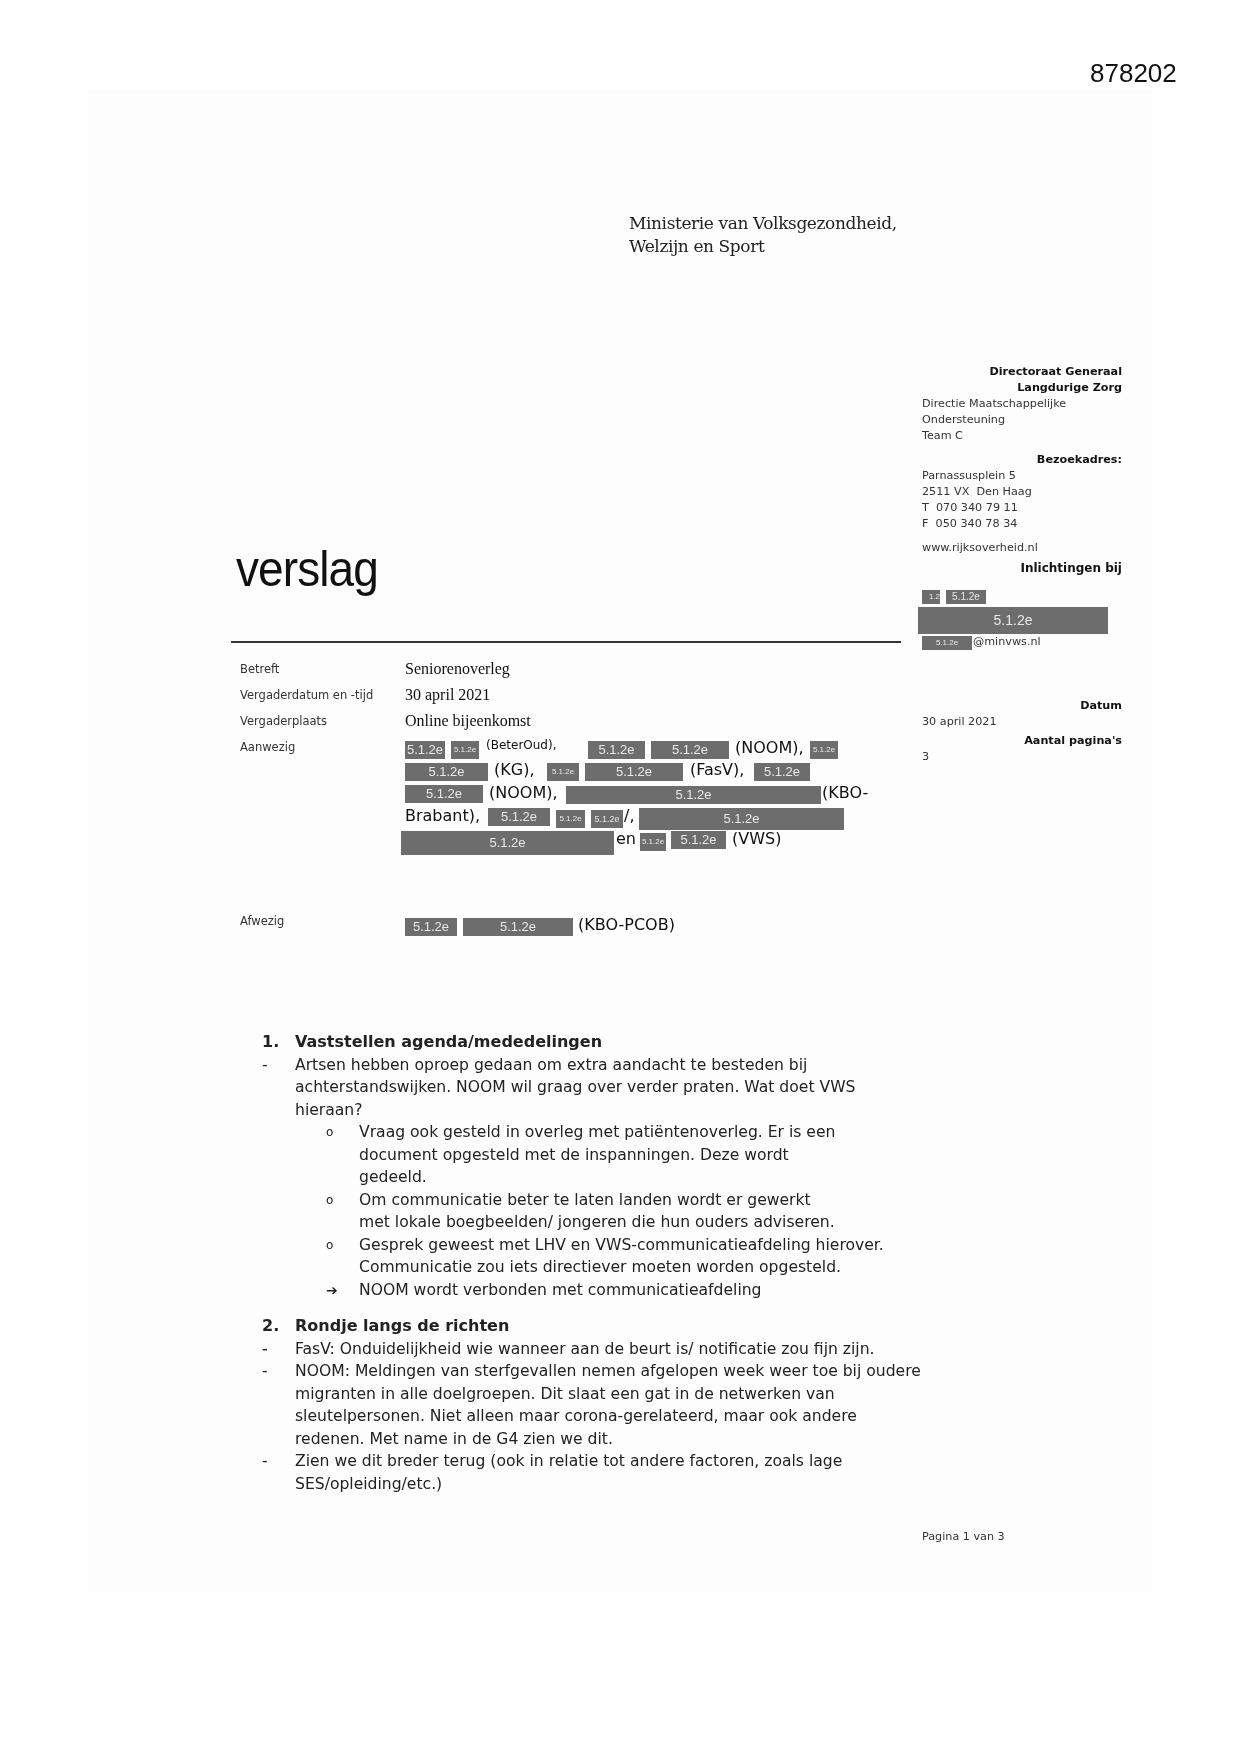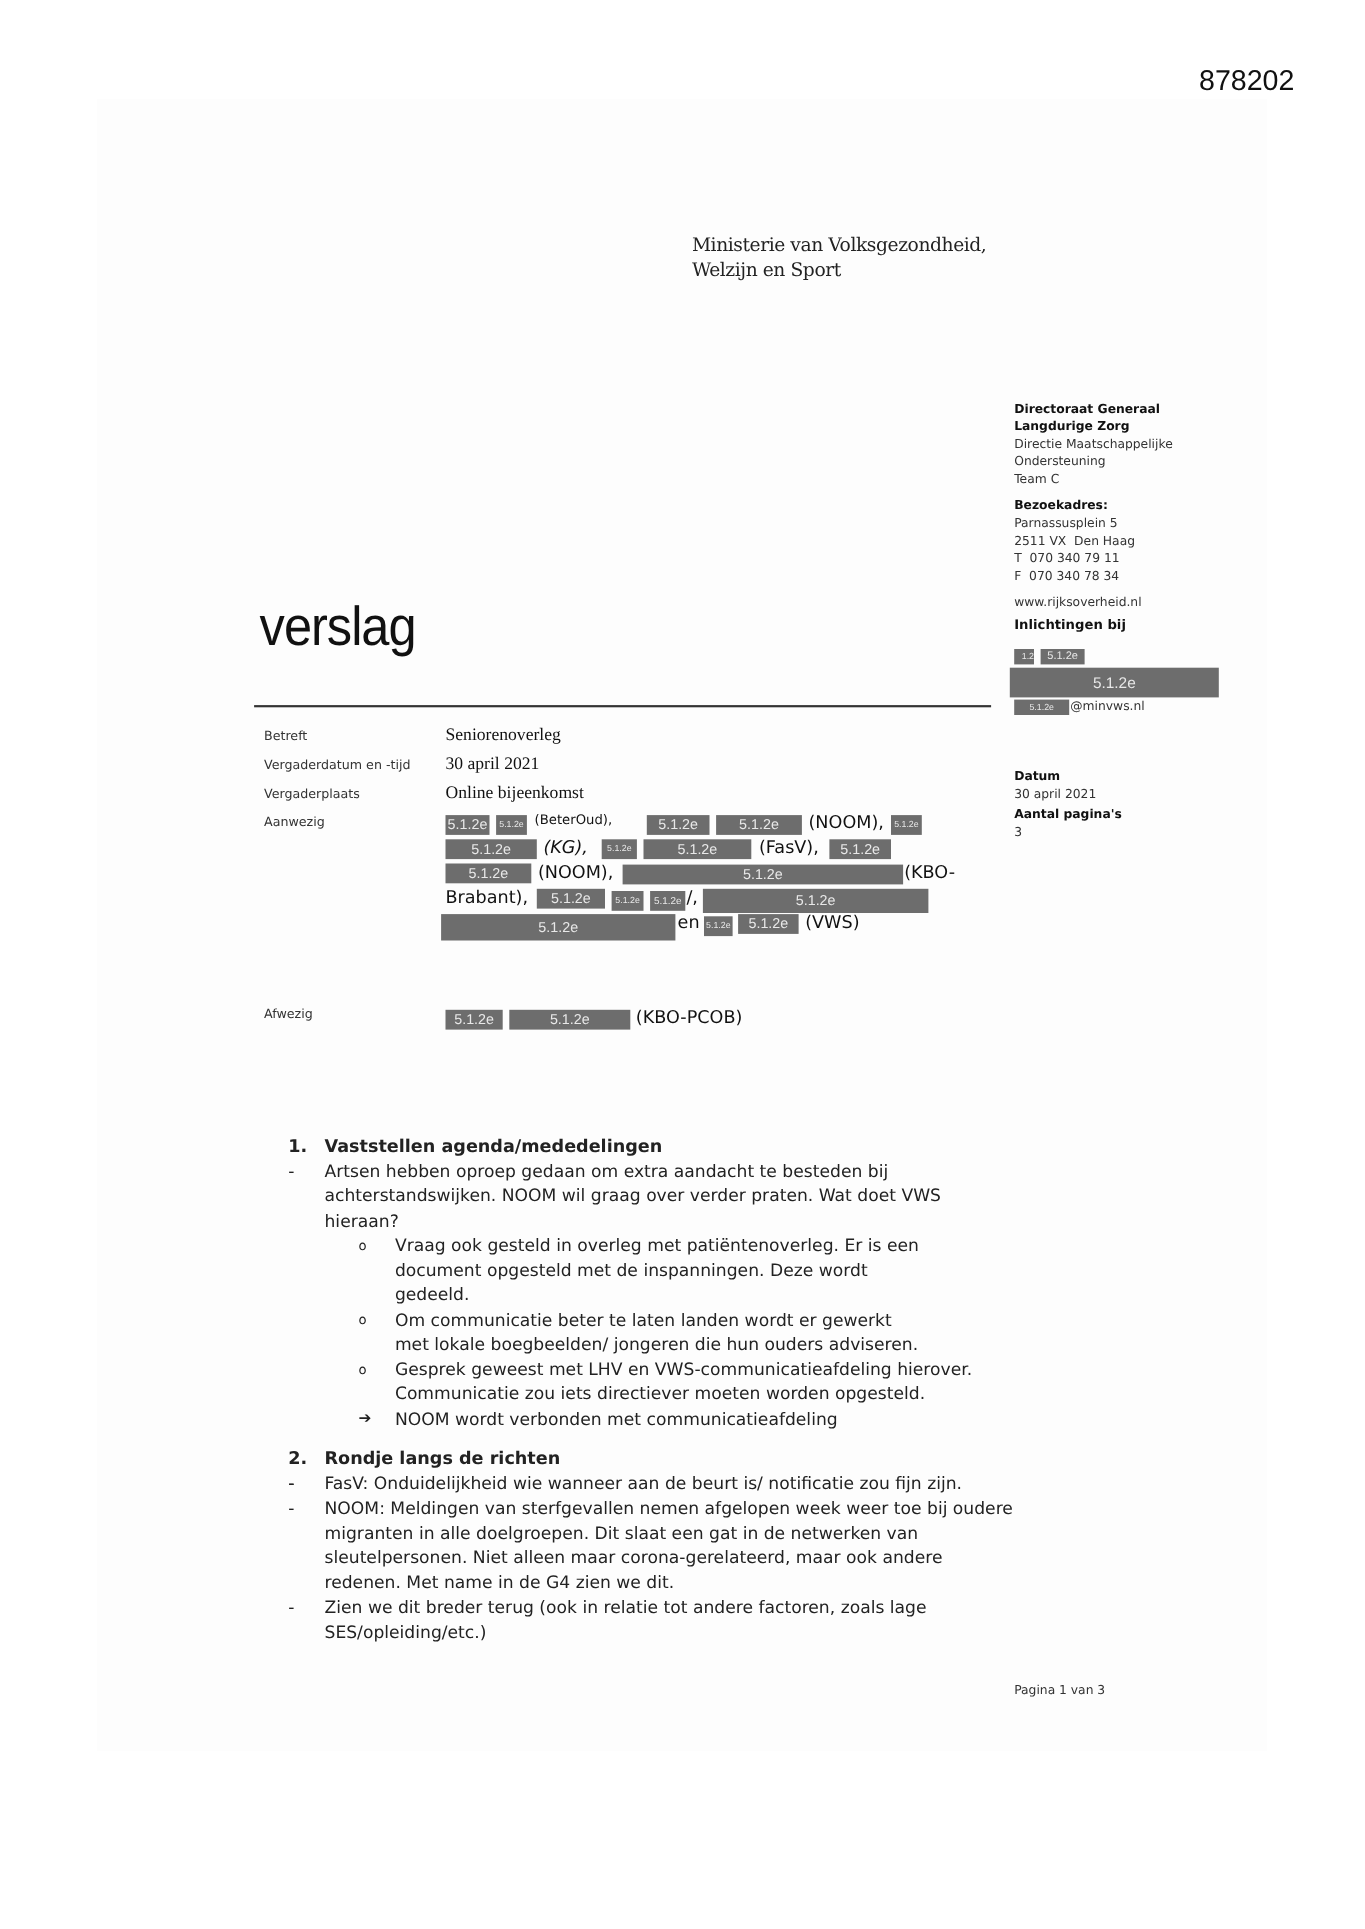--- a/index.html
+++ b/index.html
@@ -18,21 +18,21 @@
   }
   .ministry {
     position: absolute; left: 629px; top: 212px;
     font-family: "DejaVu Serif", serif; font-size: 17px; line-height: 23px; color: #222;
     letter-spacing: -0.4px;
   }
   .sidebar {
     position: absolute; left: 922px; top: 364px; width: 200px;
     font-size: 11.2px; line-height: 16px; color: #333;
   }
-  .sidebar .b { font-weight: bold; color: #111; }
+  .sidebar .b { font-weight: bold; color: #111; text-align: right; }
   .sidebar .gap { height: 8px; }
   .sidebar .it { font-style: italic; }
   .title {
     position: absolute; left: 236px; top: 540px;
     font-family: "Liberation Sans", sans-serif; font-size: 50px; color: #111;
     letter-spacing: -1px; transform: scaleX(0.92); transform-origin: left top;
   }
   .rule {
     position: absolute; left: 231px; top: 641px; width: 670px; height: 2px; background: #333;
   }
@@ -78,21 +78,21 @@
   <div class="b">Directoraat Generaal</div>
   <div class="b">Langdurige Zorg</div>
   <div>Directie Maatschappelijke</div>
   <div>Ondersteuning</div>
   <div>Team C</div>
   <div class="gap"></div>
   <div class="b">Bezoekadres:</div>
   <div>Parnassusplein 5</div>
   <div style="white-space:pre">2511 VX  Den Haag</div>
   <div style="white-space:pre">T  070 340 79 11</div>
-  <div style="white-space:pre">F  070 340 78 34</div>
+  <div style="white-space:pre">F  050 340 78 34</div>
   <div class="gap"></div>
   <div>www.rijksoverheid.nl</div>
   <div class="gap" style="height:4px"></div>
   <div class="b" style="font-size:12px">Inlichtingen bij</div>
 </div>
 
 <span class="red sm abs" style="left:922px;top:590px;width:18px;height:14px;line-height:14px;text-align:right;">1.2</span>
 <span class="red abs" style="left:946px;top:590px;width:40px;height:14px;line-height:14px;font-size:10px;">5.1.2e</span>
 <span class="red big abs" style="left:918px;top:607px;width:190px;">5.1.2e</span>
 <span class="red sm abs" style="left:922px;top:636px;width:50px;height:14px;line-height:14px;">5.1.2e</span>
@@ -123,21 +123,21 @@
 <div>
   <span class="red abs" style="left:405px;top:741px;width:40px;">5.1.2e</span>
   <span class="red sm abs" style="left:451px;top:741px;width:28px;">5.1.2e</span>
   <span class="abs" style="left:486px;top:738px;font-size:12px;">(BeterOud),</span>
   <span class="red abs" style="left:588px;top:741px;width:57px;">5.1.2e</span>
   <span class="red abs" style="left:651px;top:741px;width:78px;">5.1.2e</span>
   <span class="abs" style="left:735px;top:738px;font-size:16px;">(NOOM),</span>
   <span class="red sm abs" style="left:810px;top:741px;width:28px;">5.1.2e</span>
 
   <span class="red abs" style="left:405px;top:763px;width:83px;">5.1.2e</span>
-  <span class="abs" style="left:494px;top:760px;font-size:16px;font-style:italic;">(KG),</span>
+  <span class="abs" style="left:494px;top:760px;font-size:16px;">(KG),</span>
   <span class="red sm abs" style="left:547px;top:763px;width:32px;">5.1.2e</span>
   <span class="red abs" style="left:585px;top:763px;width:98px;">5.1.2e</span>
   <span class="abs" style="left:690px;top:760px;font-size:16px;">(FasV),</span>
   <span class="red abs" style="left:754px;top:763px;width:56px;">5.1.2e</span>
 
   <span class="red abs" style="left:405px;top:785px;width:78px;">5.1.2e</span>
   <span class="abs" style="left:489px;top:783px;font-size:16px;">(NOOM),</span>
   <span class="red abs" style="left:566px;top:786px;width:255px;">5.1.2e</span>
   <span class="abs" style="left:822px;top:783px;font-size:16px;">(KBO-</span>
 

